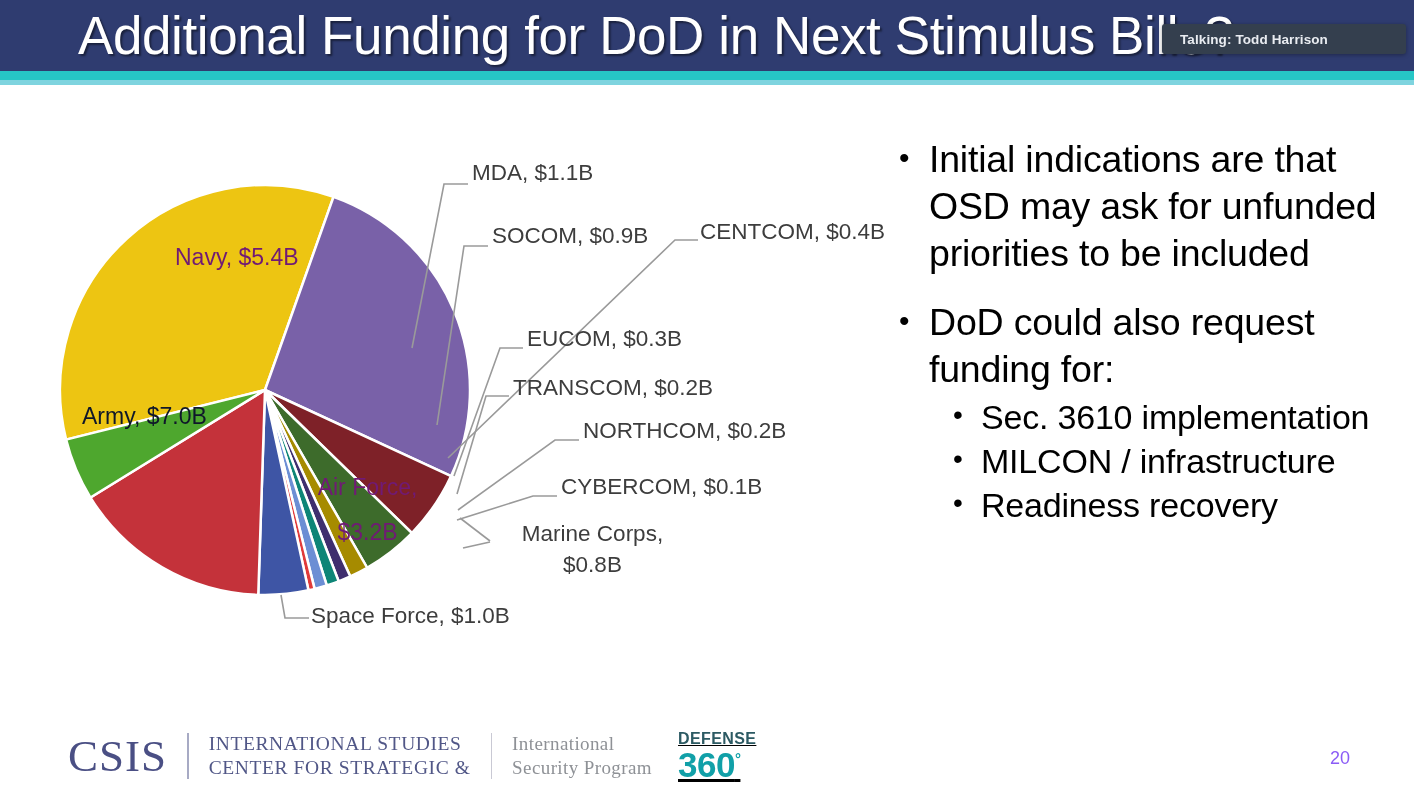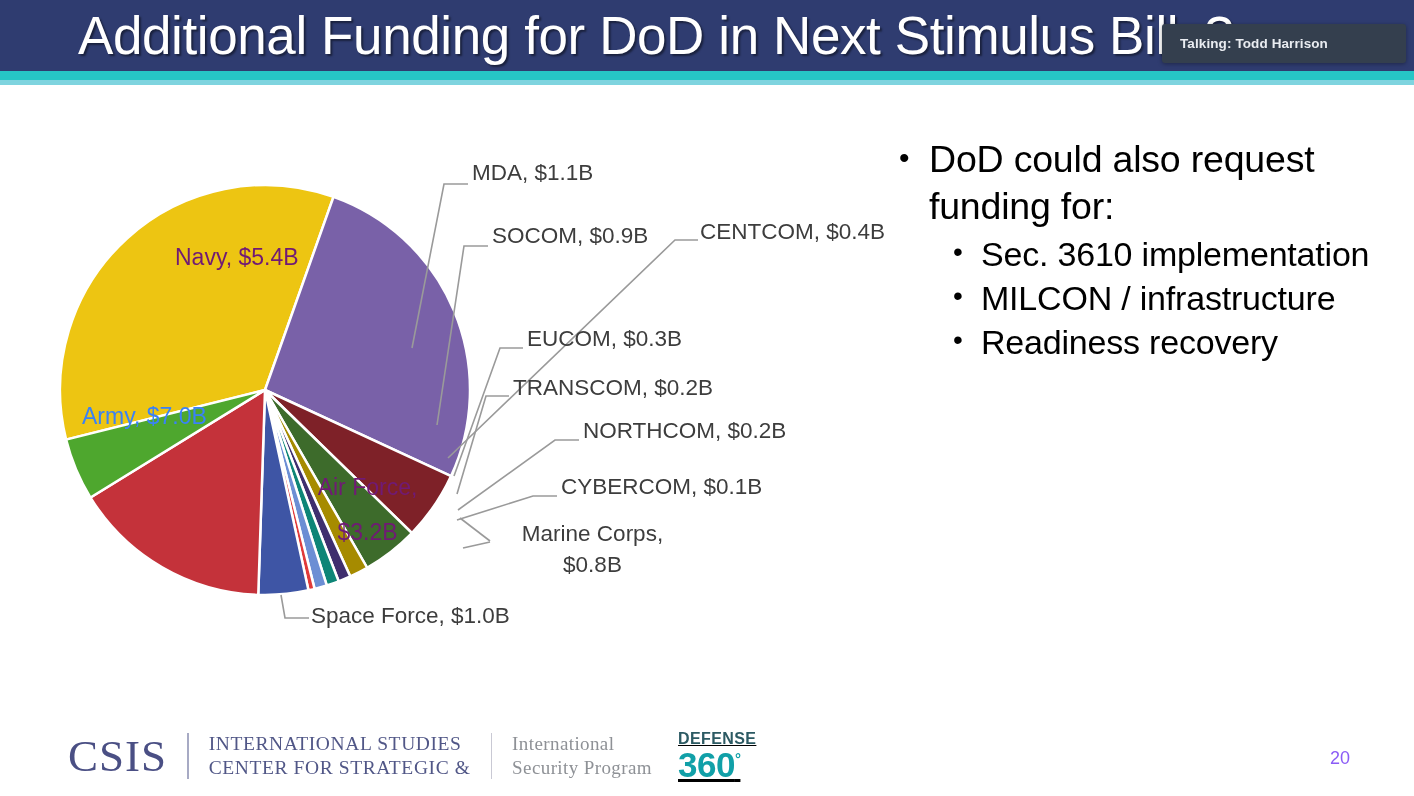--- a/index.html
+++ b/index.html
@@ -41,21 +41,21 @@
   #accent-stripe-2 {
     position: absolute; left: 0; top: 80px;
     width: 1414px; height: 5px;
     background: #7FD4DF;
   }
 
   
   #talking-overlay {
     position: absolute;
     left: 1162px; top: 24px;
-    width: 244px; height: 39px;
+    width: 244px; height: 30px;
     background: #343F4E;
     border-radius: 3px;
     box-shadow: 0 1px 4px rgba(0,0,0,0.35);
     display: flex; align-items: center;
   }
   #talking-label {
     color: #E9ECF1;
     font-size: 13.5px;
     font-weight: 700;
     padding-left: 18px;
@@ -79,21 +79,21 @@
     white-space: nowrap;
     line-height: 27px;
   }
   .slice-label-in {
     position: absolute;
     font-size: 23px;
     white-space: nowrap;
     line-height: 31px;
   }
   .label-white { color: #701a75; }
-  .label-dark  { color: #3b82f6; text-align: center; }
+  .label-dark  { color: #0f172a; text-align: center; }
   .label-center { text-align: center; }
 
   
   #bullets {
     position: absolute;
     left: 893px; top: 136px;
     width: 510px;
   }
   ul.lvl1 { list-style: none; }
   ul.lvl1 > li {
@@ -261,20 +261,23 @@
     <div class="slice-label-out" style="left:493px; top:254px;">TRANSCOM, $0.2B</div>
     <div class="slice-label-out" style="left:563px; top:297px;">NORTHCOM, $0.2B</div>
     <div class="slice-label-out" style="left:541px; top:353px;">CYBERCOM, $0.1B</div>
     <div class="slice-label-out label-center" style="left:470px; top:400px; width:205px;">Marine Corps,</div>
     <div class="slice-label-out label-center" style="left:470px; top:431px; width:205px;">$0.8B</div>
     <div class="slice-label-out" style="left:291px; top:482px;">Space Force, $1.0B</div>
   </div>
 
   <div id="bullets">
     <ul class="lvl1">
+      <li>
+        <span class="btxt">Initial indications are that OSD may ask for unfunded priorities to be included</span>
+      </li>
       <li class="nobullet-gap">
         <span class="btxt">DoD could also request funding for:</span>
         <ul class="lvl2">
           <li>Sec. 3610 implementation</li>
           <li>MILCON / infrastructure</li>
           <li>Readiness recovery</li>
         </ul>
       </li>
     </ul>
   </div>

